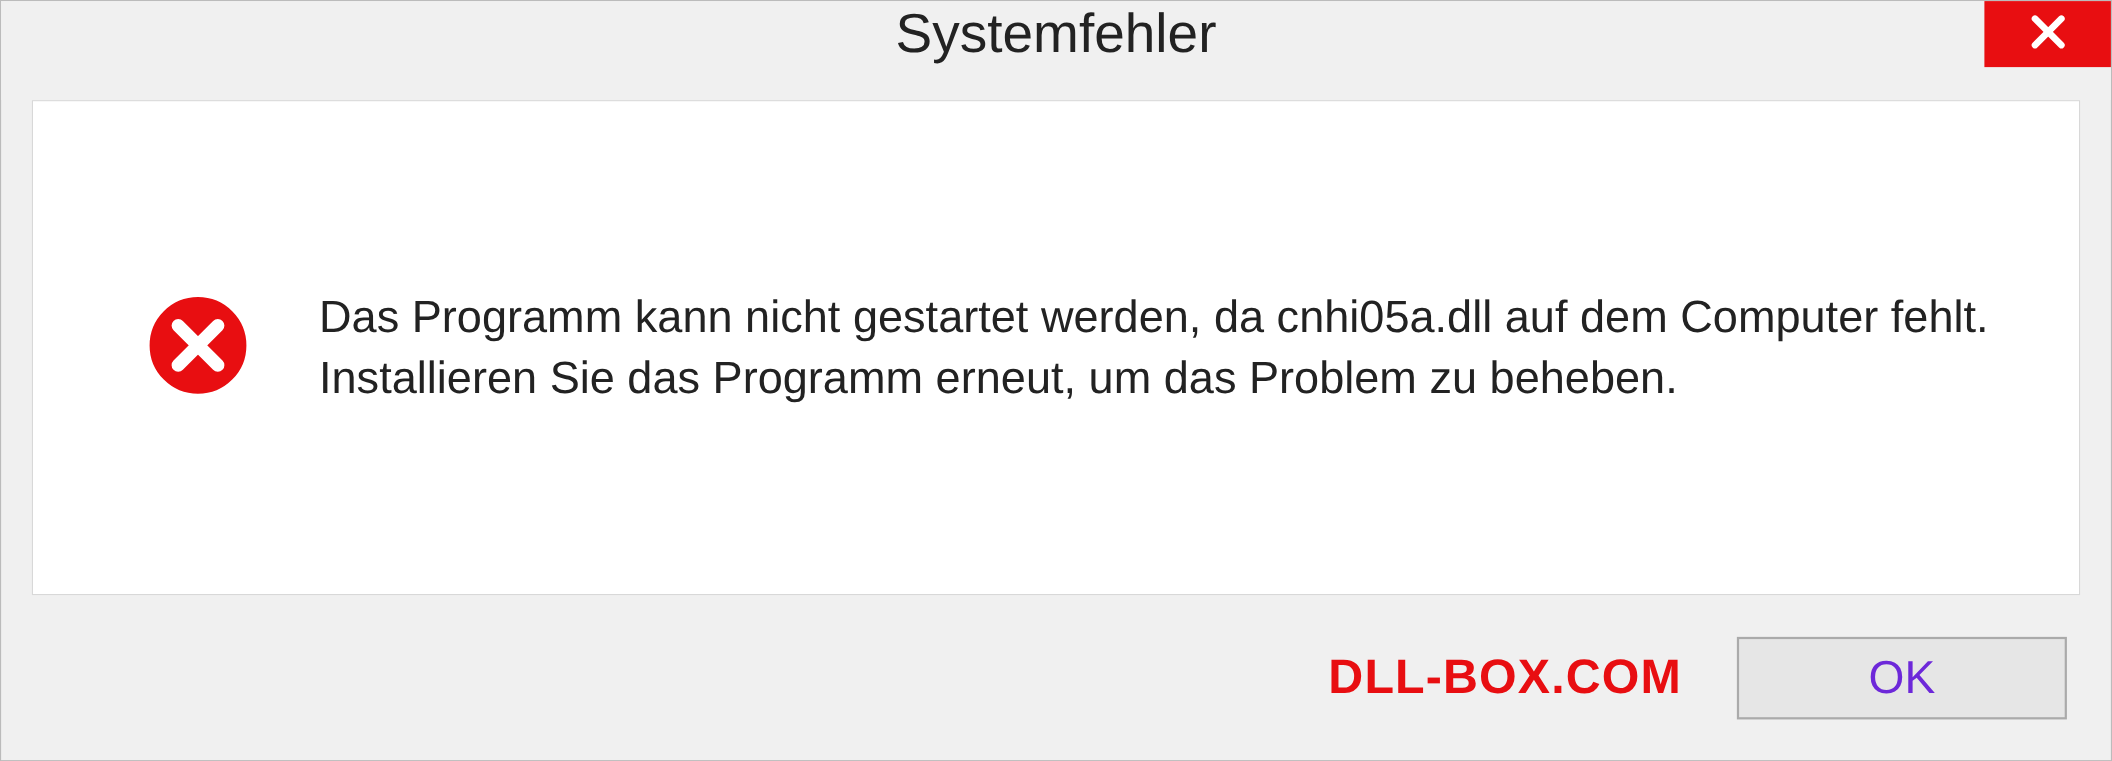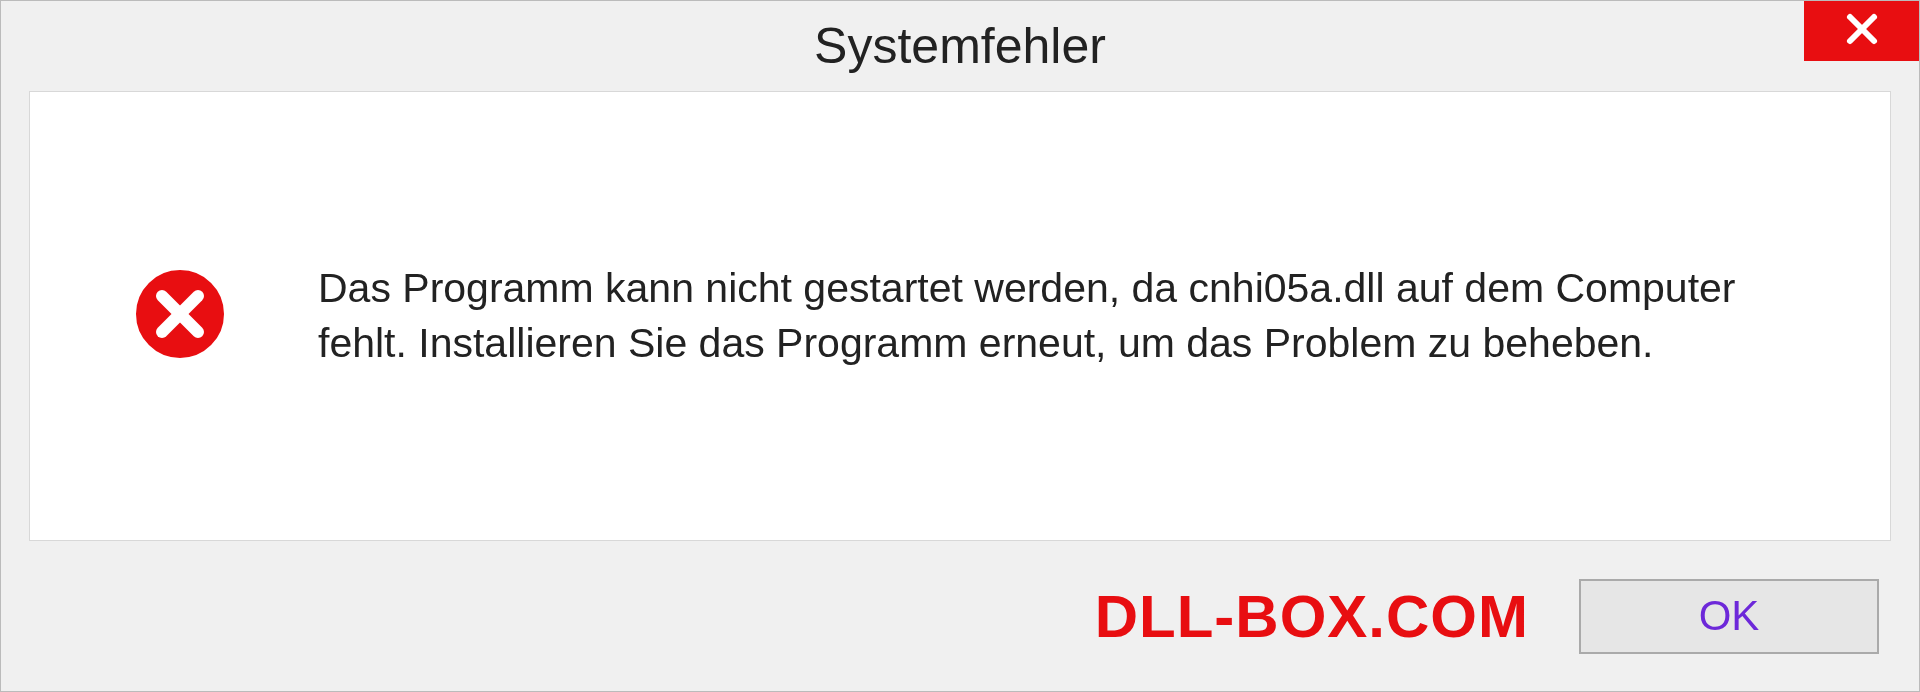--- a/index.html
+++ b/index.html
@@ -19,21 +19,20 @@
       width: 100%;
       height: 100%;
       background: #f0f0f0;
       border: 1px solid #bbb;
       display: flex;
       flex-direction: column;
     }
     .titlebar {
       height: 90px;
       display: flex;
-      align-items: center;
       justify-content: center;
       position: relative;
       background: #f0f0f0;
     }
     .title-text {
       font-size: 50px;
       color: #222;
       font-weight: 400;
     }
     .close-btn {
@@ -53,21 +52,21 @@
       height: 36px;
     }
     .content-area {
       margin: 0 28px 20px 28px;
       background: #ffffff;
       border: 1px solid #d8d8d8;
       flex: 1;
       display: flex;
       align-items: center;
       padding: 40px 60px 40px 100px;
-      gap: 88px;
+      gap: 60px;
     }
     .error-icon-wrap {
       flex-shrink: 0;
     }
     .error-icon-wrap svg {
       width: 100px;
       height: 100px;
     }
     .message-text {
       font-size: 41px;
@@ -78,21 +77,21 @@
     .footer {
       height: 130px;
       display: flex;
       align-items: center;
       justify-content: flex-end;
       padding: 0 40px 20px 40px;
       gap: 50px;
       position: relative;
     }
     .watermark {
-      font-size: 60px;
+      font-size: 44px;
       font-weight: 800;
       color: #e80e11;
       letter-spacing: 1px;
       font-family: Arial, sans-serif;
       margin-left: 15px;
     }
     .ok-button {
       width: 300px;
       height: 75px;
       background: #e6e6e6;

